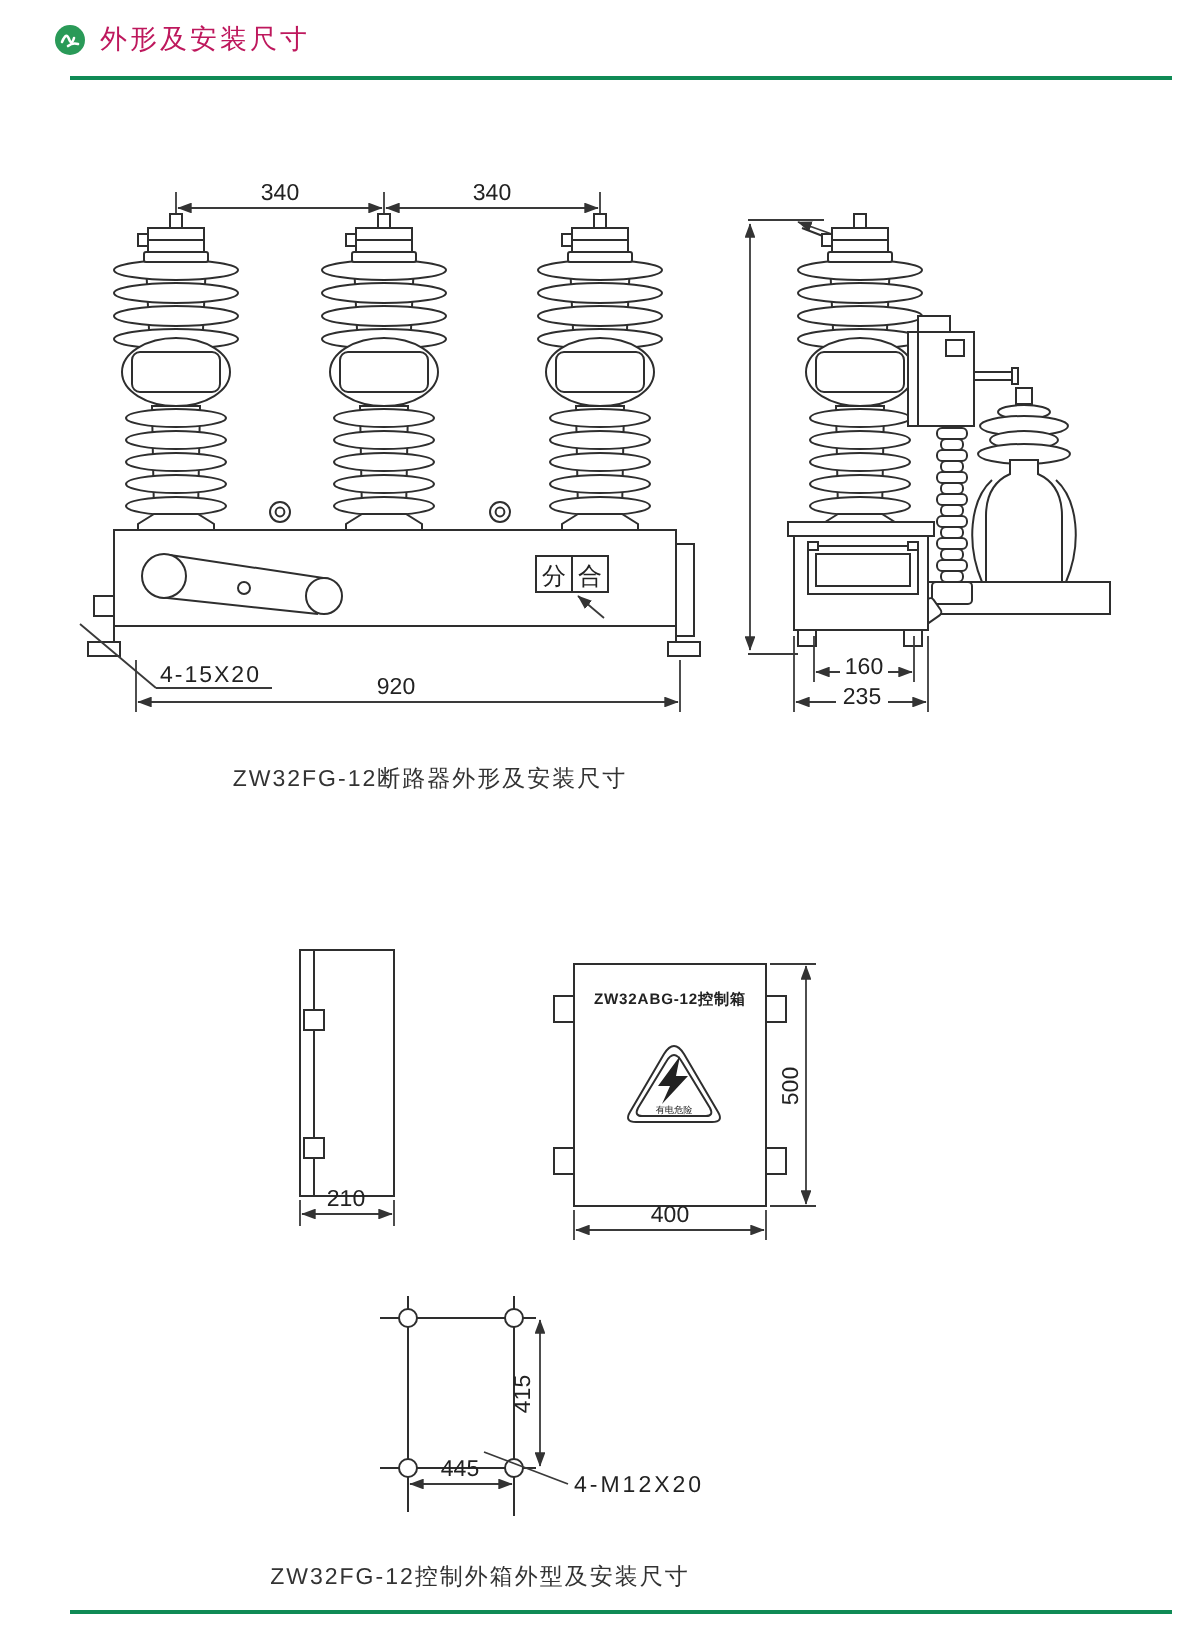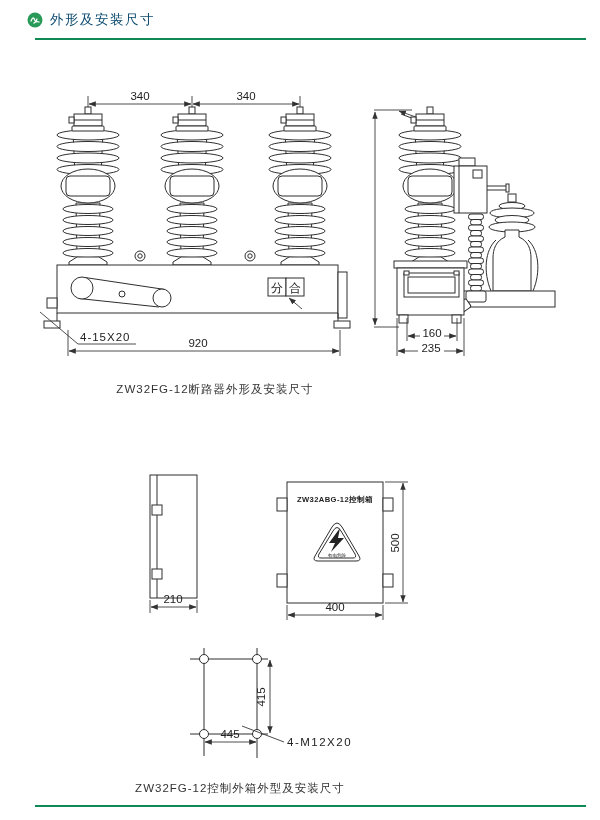--- a/index.html
+++ b/index.html
@@ -1,19 +1,19 @@
 <!DOCTYPE html>
 <html><head>
 <meta charset="utf-8">
 <style>
   html,body{margin:0;padding:0;background:#fff;}
   .page{position:relative;width:600px;height:820px;background:#ffffff;overflow:hidden;
         font-family:"Liberation Sans",sans-serif;}
   .header{position:absolute;top:11px;left:27px;display:flex;align-items:center;gap:7px;}
-  .header-title{color:#0c4a6e;font-size:13.5px;letter-spacing:1.5px;font-weight:500;}
+  .header-title{color:#be185d;font-size:13.5px;letter-spacing:1.5px;font-weight:500;}
   .rule{position:absolute;left:35px;width:551px;height:2px;}
   .rule-top{top:38px;background:#0f8a55;}
   .rule-bottom{top:805px;background:#0f8a55;}
   svg.sheet{position:absolute;top:0;left:0;}
   .wh{fill:#ffffff;stroke:#2e2e2e;stroke-width:1;}
   .ln{fill:none;stroke:#2e2e2e;stroke-width:1;}
   .dl{fill:none;stroke:#3a3a3a;stroke-width:0.9;}
   .dim{font-size:11.5px;fill:#222;}
   .cap{font-size:11.5px;fill:#333;letter-spacing:1px;}
   .cn{font-size:12px;fill:#222;}

